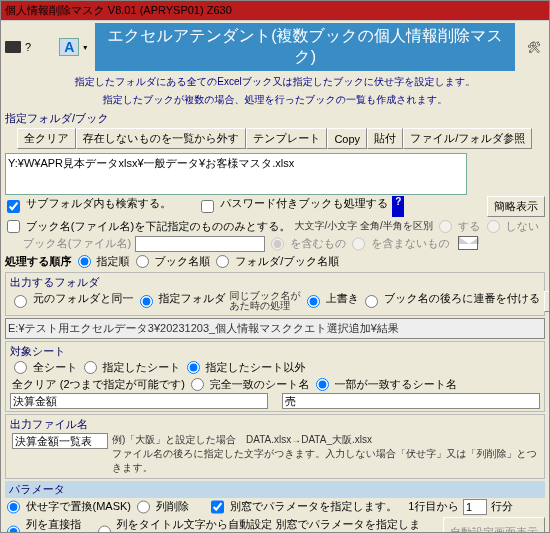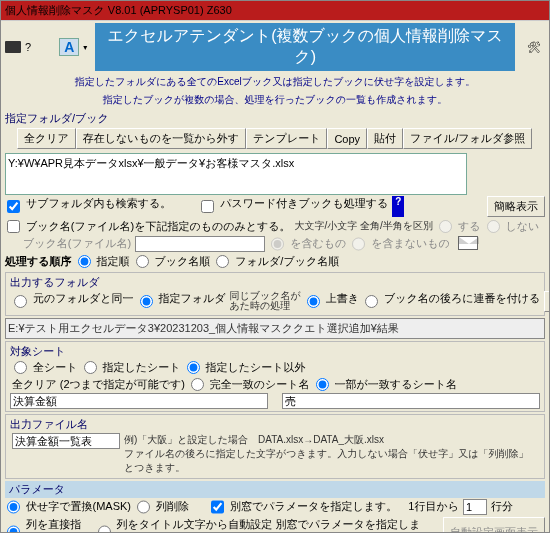--- a/index.html
+++ b/index.html
@@ -137,21 +137,21 @@
   </div>
   <div class="twocol" style="padding:0 2px">
     <input type="text" style="flex: 1 1 0%;" value="決算金額">
     <input type="text" style="flex: 1 1 0%;" value="売">
   </div>
 </div>
 
 <div class="grpbox">
   <div class="grptitle">出力ファイル名</div>
   <div class="row" style="align-items:flex-start">
-    <input type="text" style="width: 108px;" value="決算金額一覧表">
+    <input type="text" style="width: 96px;" value="決算金額一覧表">
     <div>
       <div class="small-note">例)「大阪」と設定した場合　DATA.xlsx→DATA_大阪.xlsx</div>
       <div class="small-note">ファイル名の後ろに指定した文字がつきます。入力しない場合「伏せ字」又は「列削除」とつきます。</div>
     </div>
   </div>
 </div>
 
 <div class="param-title">パラメータ</div>
 <div class="row">
   <input type="radio" name="pm" checked="" style="">

